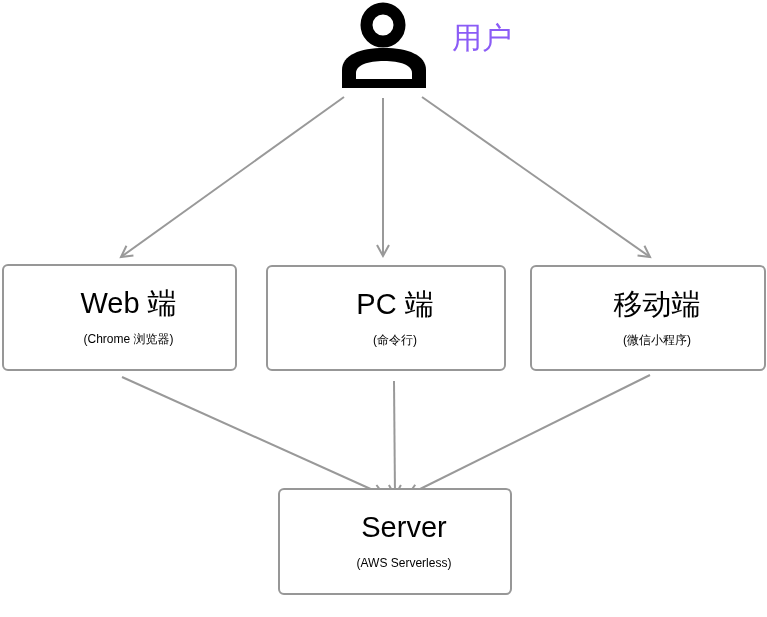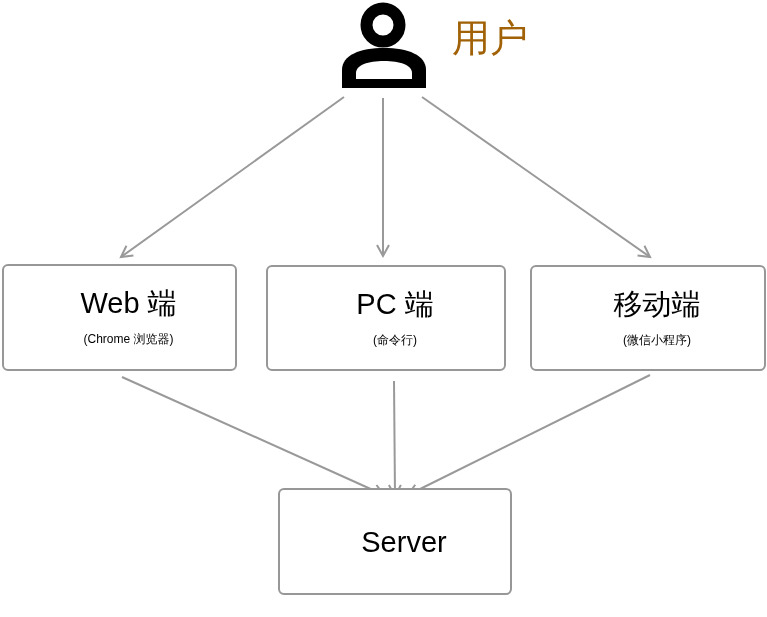--- a/index.html
+++ b/index.html
@@ -26,23 +26,23 @@
     position: absolute;
     left: 340px;
     top: 2px;
     width: 88px;
     height: 88px;
   }
   .user-label {
     position: absolute;
     left: 452px;
     top: 21px;
-    font-size: 38px;
+    font-size: 30px;
     line-height: 34px;
-    color: #a16207;
+    color: #8b5cf6;
     white-space: nowrap;
   }
   .node {
     position: absolute;
     box-sizing: border-box;
     background: #ffffff;
     border: 2px solid #979797;
     border-radius: 6px;
     display: flex;
     flex-direction: column;
@@ -110,15 +110,16 @@
     <div class="subtitle">(命令行)</div>
   </div>
 
   <div class="node node-mobile">
     <div class="title">移动端</div>
     <div class="subtitle">(微信小程序)</div>
   </div>
 
   <div class="node node-server">
     <div class="title">Server</div>
+    <div class="subtitle">(AWS Serverless)</div>
   </div>
 
 </div>
 
 </body></html>

